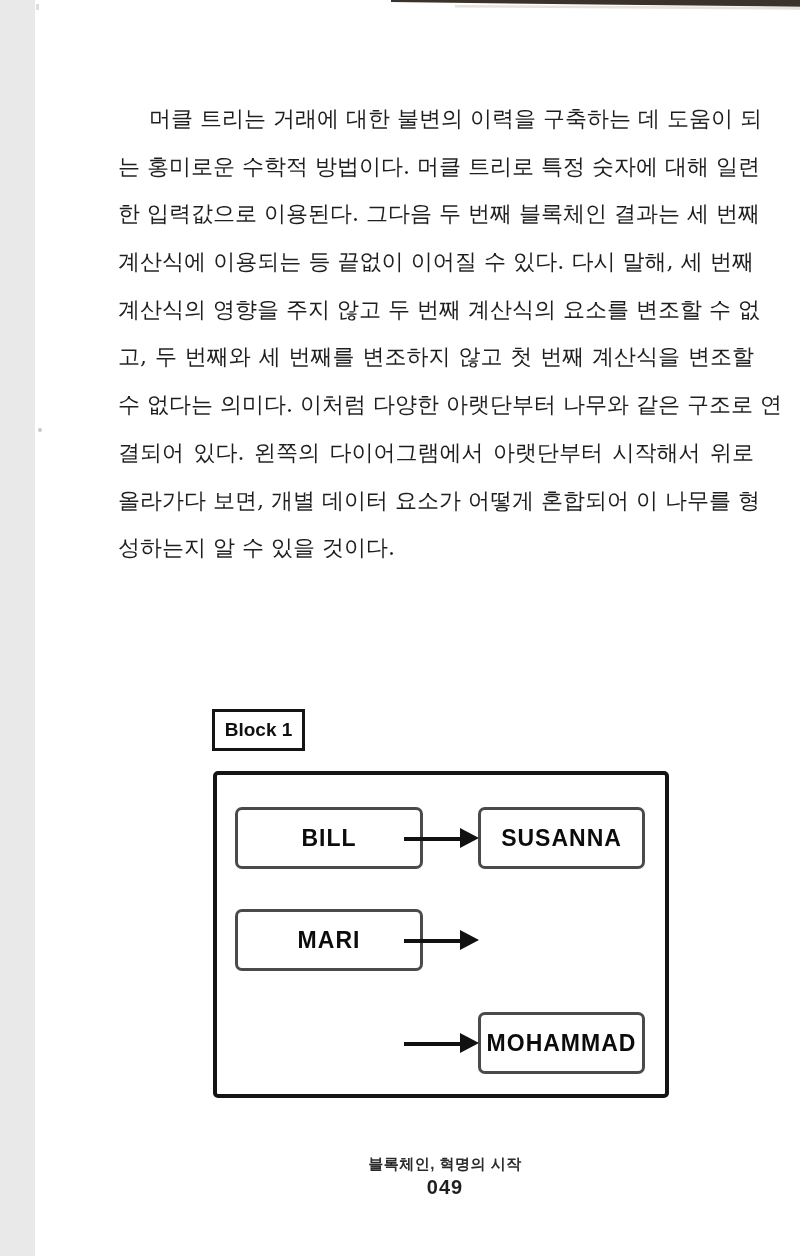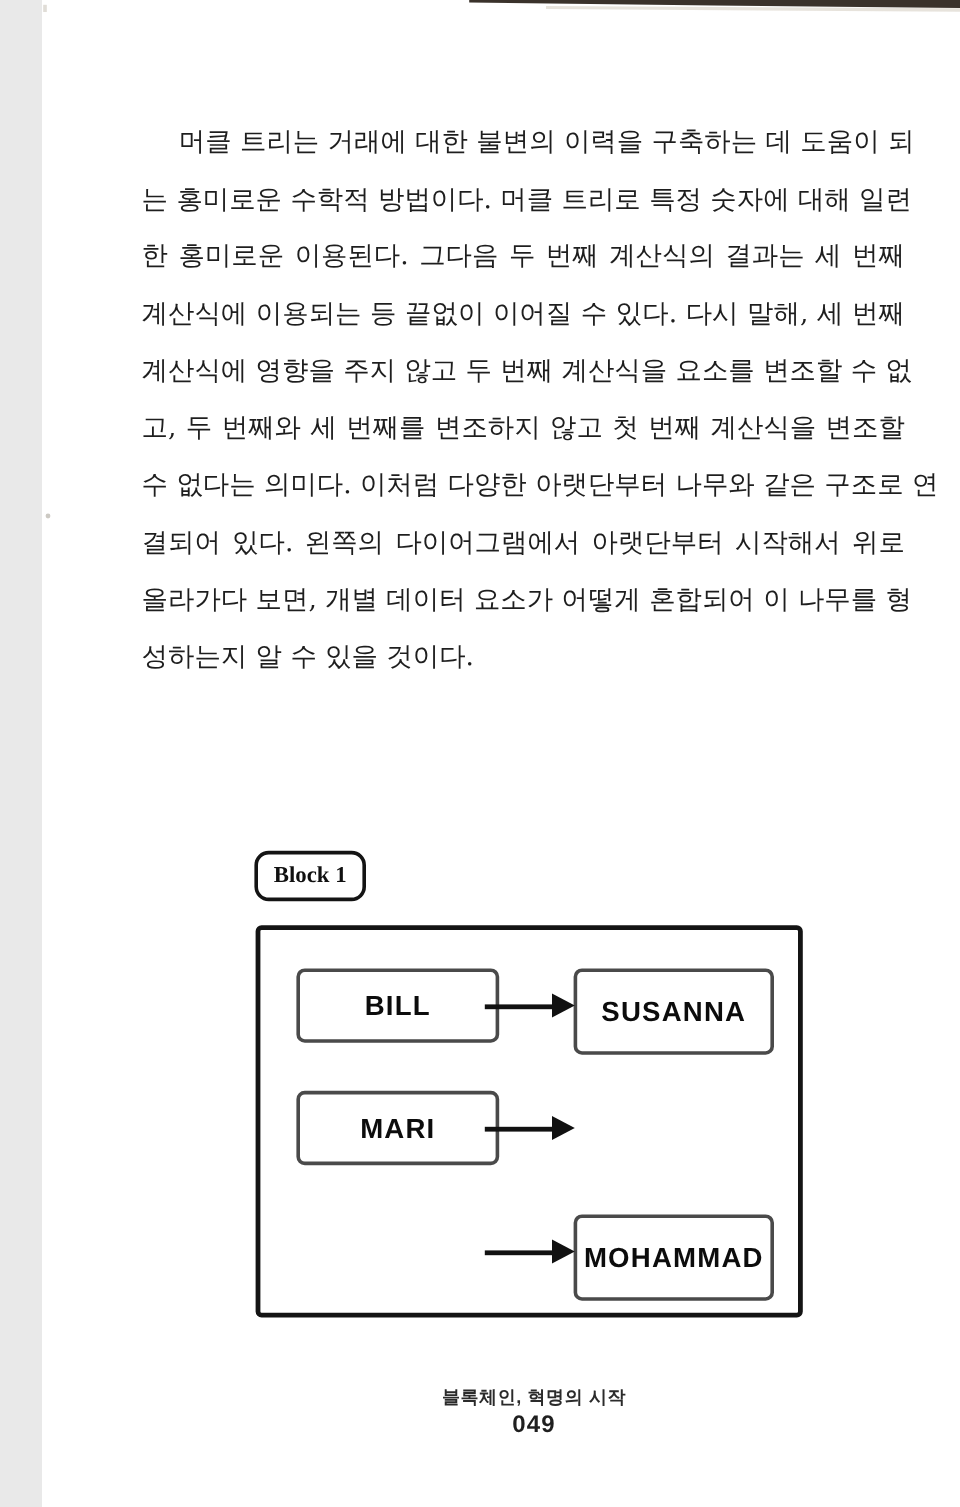--- a/index.html
+++ b/index.html
@@ -25,37 +25,37 @@
   .para-line{
     height:47.7px;line-height:47.7px;
     text-align:justify;text-align-last:justify;
     white-space:nowrap;
   }
   .para-line.first{padding-left:31px;}
   .para-line.last{text-align:right;text-align-last:left;}
   
   .block-label{
     position:absolute;left:177px;top:709px;width:93px;height:42px;
-    box-sizing:border-box;border:3px solid #141414;border-radius:12px;
+    box-sizing:border-box;border:3px solid #141414;border-radius:0;
     display:flex;align-items:center;justify-content:center;
-    font-weight:bold;font-size:19px;color:#101010;background:#fff;font-family:Liberation Serif, serif;
+    font-weight:bold;font-size:19px;color:#101010;background:#fff;
   }
   .block-container{
     position:absolute;left:178px;top:771px;width:456px;height:327px;
     box-sizing:border-box;border:4px solid #141414;border-radius:5px;
     background:transparent;
   }
   .node{
     position:absolute;box-sizing:border-box;
     border:3px solid #4a4a4a;border-radius:7px;background:#fff;
     display:flex;align-items:center;justify-content:center;
     font-weight:bold;font-size:23px;letter-spacing:1px;color:#0c0c0c;
   }
-  .node.left{left:212px;width:169px;height:62px;}
-  .node.right{left:443px;width:167px;height:72px;}
+  .node.left{left:200px;width:188px;height:62px;}
+  .node.right{left:443px;width:167px;height:62px;}
   .r0{top:807px}.r1{top:909px}.r2{top:1012px}
   .arrow{position:absolute;left:369px;width:76px;height:21px;}
   .a0{top:828px}.a1{top:930px}.a2{top:1033px}
   .arrow .shaft{position:absolute;left:0;top:9px;width:58px;height:3.5px;background:#111;}
   .arrow .head{
     position:absolute;left:56px;top:0;width:0;height:0;
     border-left:19px solid #111;border-top:10.5px solid transparent;border-bottom:10.5px solid transparent;
   }
   
   .footer{
@@ -74,23 +74,23 @@
     <polygon points="356,0 800,0 800,7 560,4.5 356,2" fill="#3a322b"></polygon>
     <polygon points="420,5 800,7 800,10 420,7.5" fill="#c9c0b2" opacity="0.45"></polygon>
   </svg>
   <div class="speck-corner"></div>
   <div class="speck-left"></div>
   <div class="mark-bottom-right"></div>
 
   <div class="paragraph">
     <div class="para-line first">머클 트리는 거래에 대한 불변의 이력을 구축하는 데 도움이 되</div>
     <div class="para-line">는 홍미로운 수학적 방법이다. 머클 트리로 특정 숫자에 대해 일련</div>
-    <div class="para-line">한 홍미로운 이용된다. 그다음 두 번째 계산식의 결과는 세 번째</div>
+    <div class="para-line">한 입력값으로 이용된다. 그다음 두 번째 블록체인 결과는 세 번째</div>
     <div class="para-line">계산식에 이용되는 등 끝없이 이어질 수 있다. 다시 말해, 세 번째</div>
-    <div class="para-line">계산식에 영향을 주지 않고 두 번째 계산식을 요소를 변조할 수 없</div>
+    <div class="para-line">계산식의 영향을 주지 않고 두 번째 계산식의 요소를 변조할 수 없</div>
     <div class="para-line">고, 두 번째와 세 번째를 변조하지 않고 첫 번째 계산식을 변조할</div>
     <div class="para-line">수 없다는 의미다. 이처럼 다양한 아랫단부터 나무와 같은 구조로 연</div>
     <div class="para-line">결되어 있다. 왼쪽의 다이어그램에서 아랫단부터 시작해서 위로</div>
     <div class="para-line">올라가다 보면, 개별 데이터 요소가 어떻게 혼합되어 이 나무를 형</div>
     <div class="para-line last">성하는지 알 수 있을 것이다.</div>
   </div>
 
   <div class="block-label">Block 1</div>
 
   <div class="block-container"></div>

